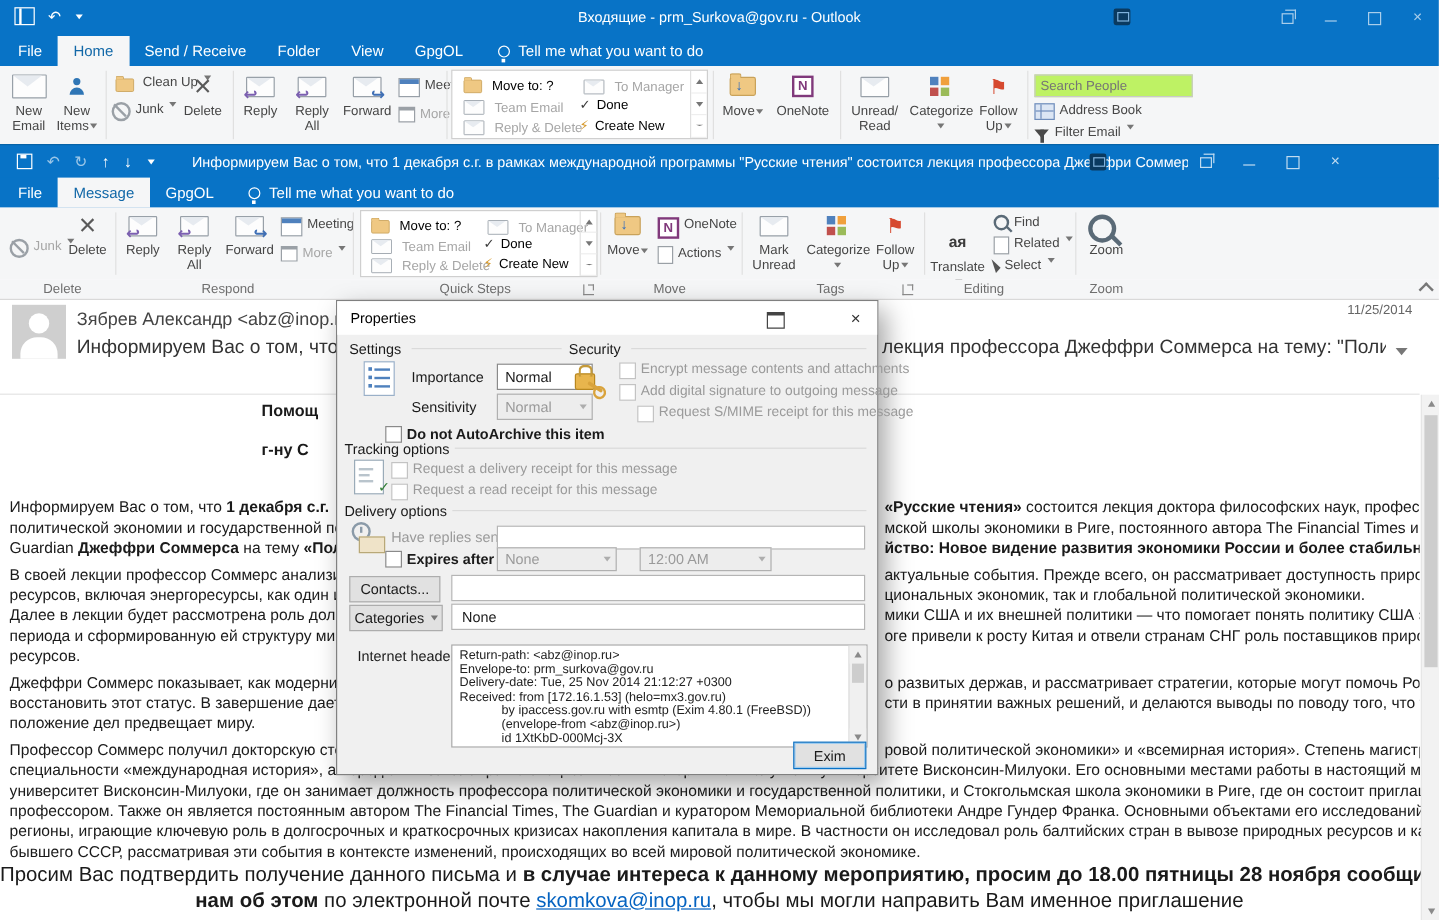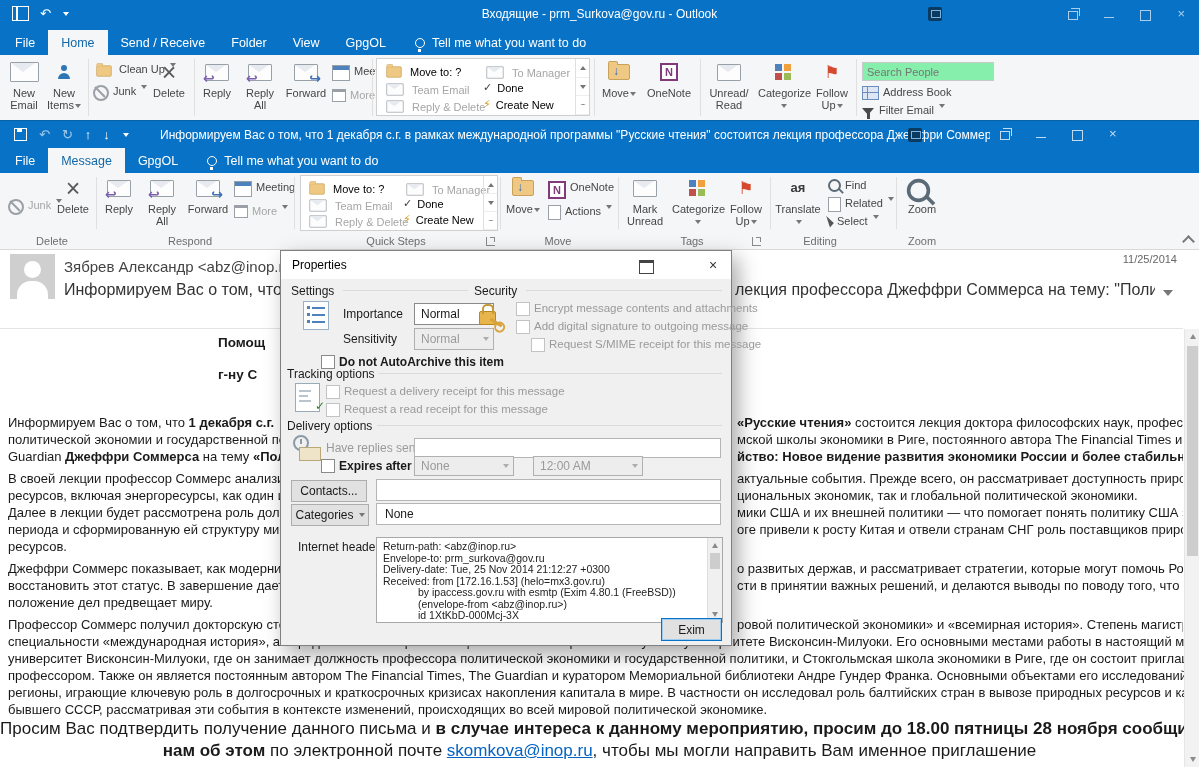--- a/index.html
+++ b/index.html
@@ -322,21 +322,21 @@
       </div>
     <span>Categorize</span><span class="car"></span>
   </div>
   <div class="bigbtn" style="left:812px;top:4px;width:40px;">
     <div class="ic">
         <span class="flagic">⚑</span>
       </div>
     <span>Follow Up</span><span class="car"></span>
   </div>
   <div class="vr" style="left:856px;"></div>
-  <input class="abs" style="left: 862px; top: 7px; width: 122px; height: 17px; border: 1px solid rgb(201, 201, 201); font-size: 11px; color: rgb(119, 119, 119); padding: 0px 4px; background: #86efac;" placeholder="Search People">
+  <input class="abs" style="left: 862px; top: 7px; width: 122px; height: 17px; border: 1px solid rgb(201, 201, 201); font-size: 11px; color: rgb(119, 119, 119); padding: 0px 4px; background: #bef264;" placeholder="Search People">
   <div class="smallbtn" style="left:862px;top:31px;">
     <span class="abic"></span>
     <span>Address Book</span>
   </div>
   <div class="smallbtn" style="left:862px;top:49px;">
     <span class="funnelwrap">
         <span class="funnel" style="top:4px;left:0;"></span>
       </span>
     <span>Filter Email</span>
       <span class="car"></span>
@@ -492,21 +492,21 @@
       </div>
     <span>Categorize</span><span class="car"></span>
   </div>
   <div class="bigbtn" style="left:726px;top:2px;width:40px;">
     <div class="ic">
         <span class="flagic">⚑</span>
       </div>
     <span>Follow Up</span><span class="car"></span>
   </div>
   <div class="vr" style="left:770px;"></div>
-  <div class="bigbtn" style="left:774px;top:2px;width:48px;">
+  <div class="bigbtn" style="left:774px;top:16px;width:48px;">
     <div class="ic">
         <span class="transic">aя</span>
       </div>
     <span>Translate</span><span class="car"></span>
   </div>
   <div class="smallbtn" style="left:828px;top:6px;">
     <span class="lens"></span>
     <span>Find</span>
   </div>
   <div class="smallbtn" style="left:828px;top:24px;">

